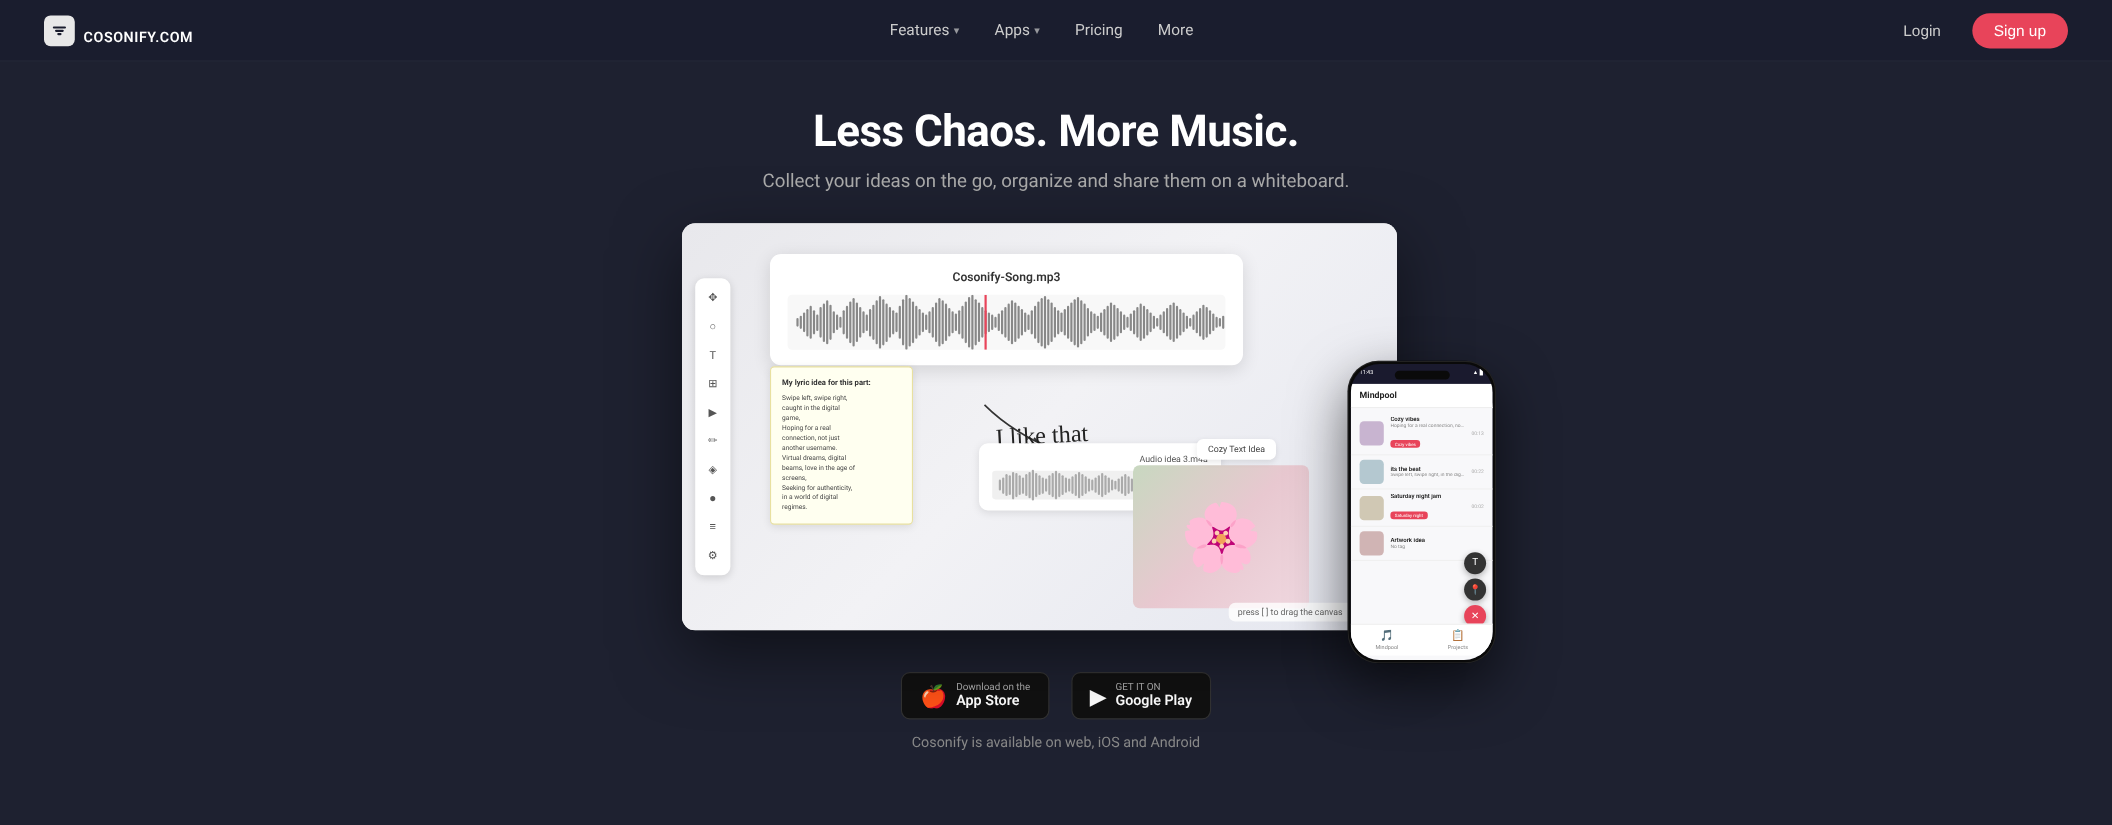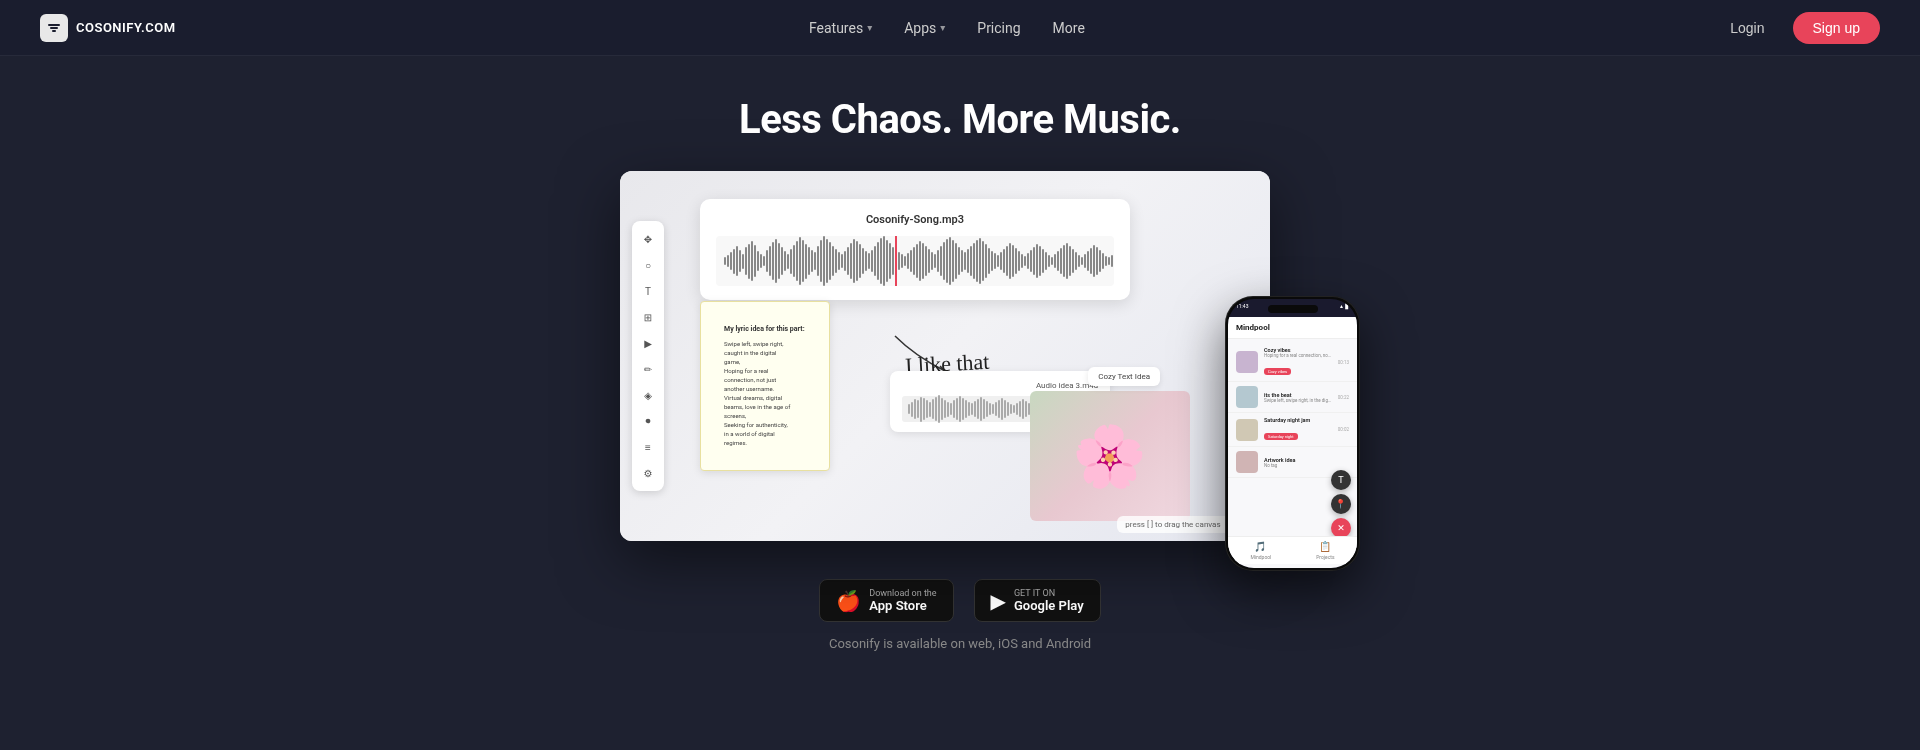--- a/index.html
+++ b/index.html
@@ -19,21 +19,21 @@
       align-items: center;
       justify-content: space-between;
       padding: 0 40px;
       height: 56px;
       background-color: #1a1d2e;
       border-bottom: 1px solid rgba(255,255,255,0.06);
     }
 
     .navbar-logo {
       display: flex;
-      align-items: center;
+      align-items: flex-end;
       gap: 8px;
     }
 
     .logo-icon {
       width: 28px;
       height: 28px;
       background: #e8e8e8;
       border-radius: 6px;
       display: flex;
       align-items: center;
@@ -222,21 +222,21 @@
 
     
     .lyric-note {
       position: absolute;
       top: 130px;
       left: 80px;
       width: 130px;
       background: #fffff0;
       border: 1px solid #e8e0a0;
       border-radius: 4px;
-      padding: 23px;
+      padding: 10px;
       box-shadow: 0 2px 8px rgba(0,0,0,0.1);
     }
 
     .lyric-note-title {
       font-size: 7px;
       font-weight: 700;
       color: #333;
       margin-bottom: 6px;
     }
 
@@ -658,20 +658,21 @@
   </div>
 
   <div class="navbar-actions">
     <button class="btn-login">Login</button>
     <button class="btn-signup">Sign up</button>
   </div>
 </nav>
 
 <section class="hero">
   <h1 class="hero-title">Less Chaos. More Music.</h1>
+  <p class="hero-subtitle">Collect your ideas on the go, organize and share them on a whiteboard.</p>
 
   <div class="screenshot-wrapper">
 
     <div class="whiteboard-screenshot">
       <div class="wb-inner">
 
         <div class="wb-toolbar">
           <div class="wb-tool">✥</div>
           <div class="wb-tool">○</div>
           <div class="wb-tool">T</div>

